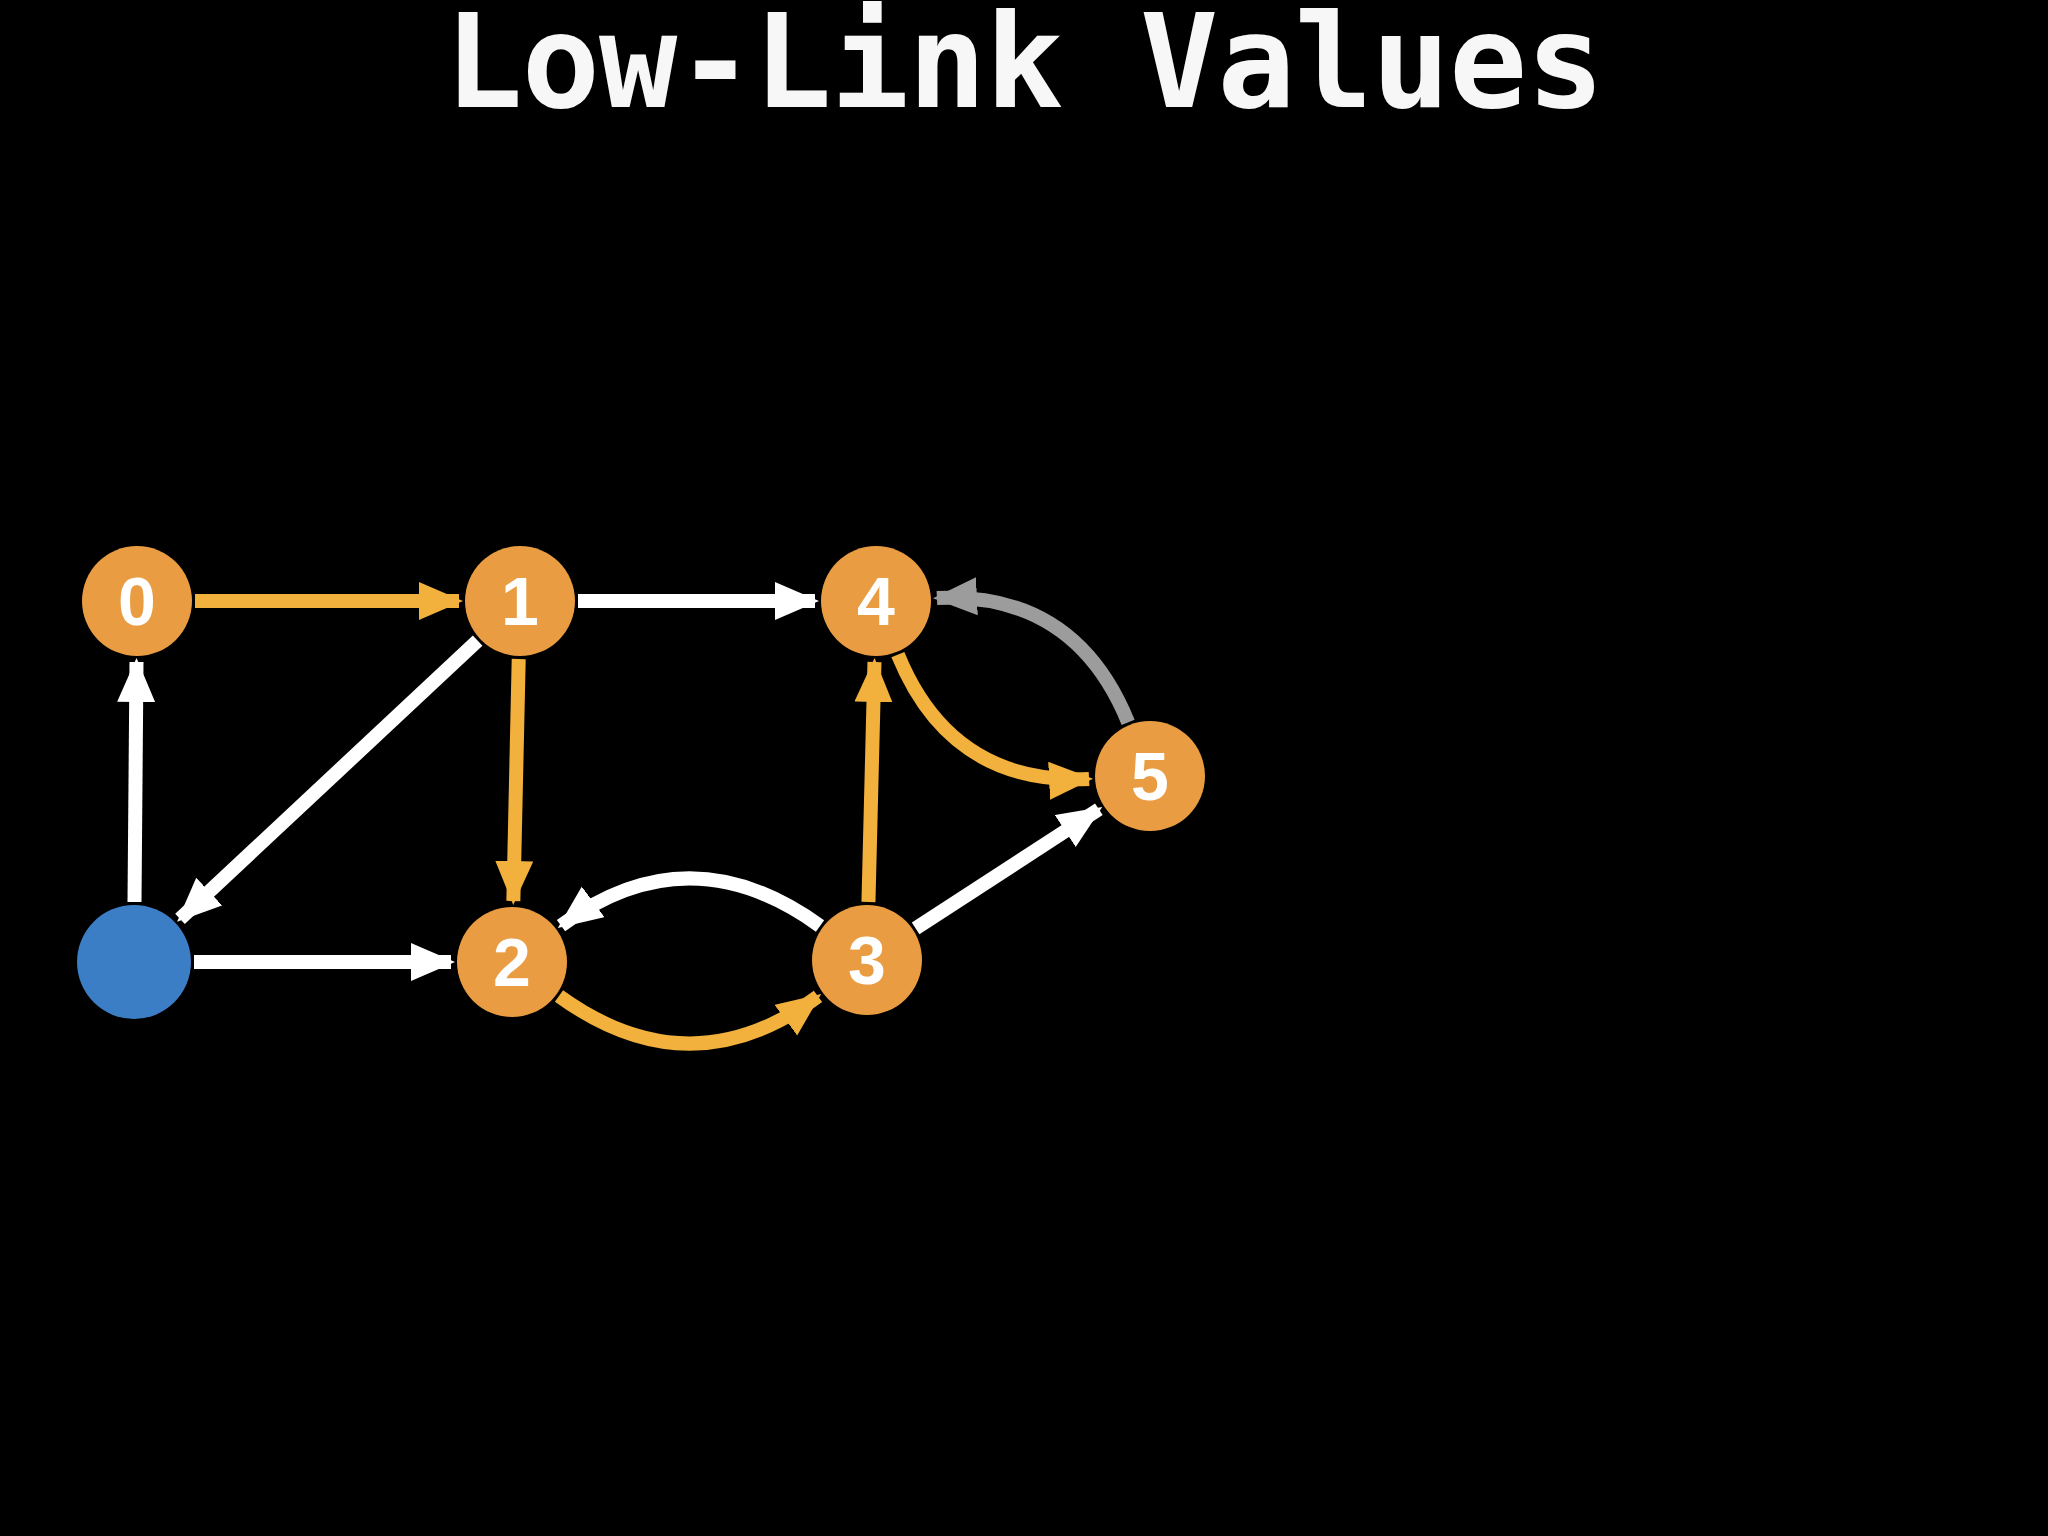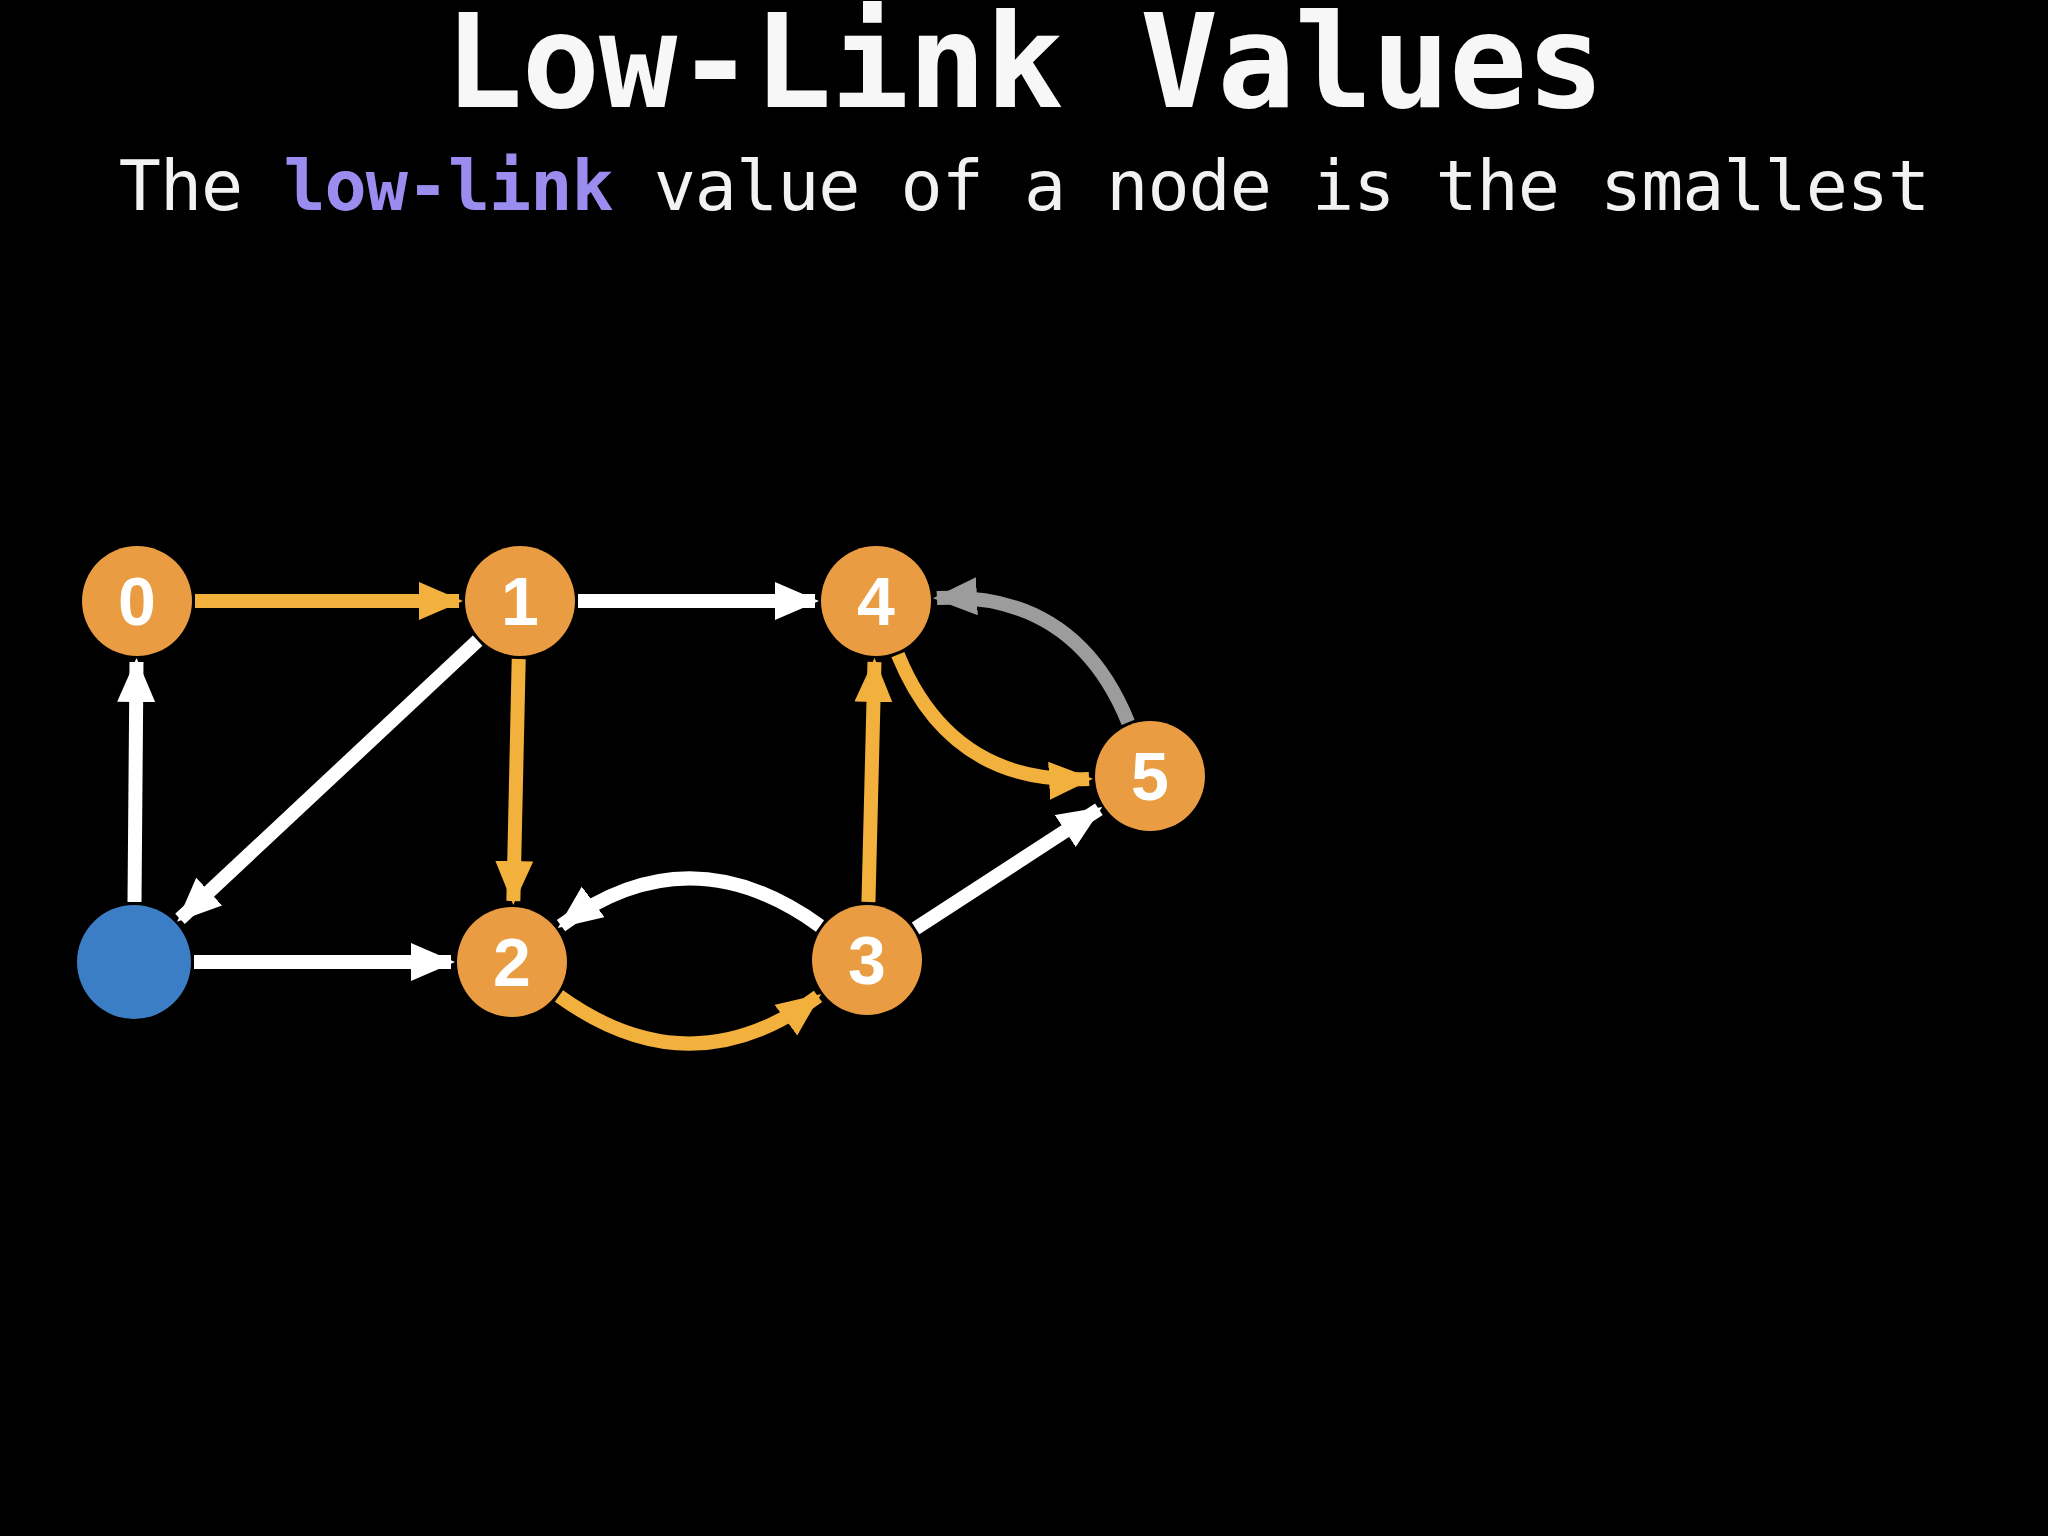--- a/index.html
+++ b/index.html
@@ -16,21 +16,20 @@
   svg.graph{position:absolute;left:0;top:0;width:2048px;height:1536px;}
   .node-label{font-family:"Liberation Sans","DejaVu Sans",sans-serif;font-weight:bold;
               font-size:68px;}
 </style>
 </head>
 <body style="background: rgb(0, 0, 0);">
 
 <div class="slide">
   <h1 class="title" style="color: rgb(247, 247, 247);">Low-Link Values</h1>
   <p class="subtitle" style="color: rgb(242, 242, 242);">
-      <span class="line"><span>The </span><span class="kw" style="color: rgb(155, 141, 240);">low-link</span><span> value of a node is the smallest</span></span>
     </p>
   <svg class="graph" viewBox="0 0 2048 1536" xmlns="http://www.w3.org/2000/svg">
       <defs>
         <marker id="arr-orange" markerUnits="userSpaceOnUse" markerWidth="48" markerHeight="40" refX="40" refY="19" orient="auto">
           <path d="M0,0 L44,19 L0,38 Z" fill="#f2b03c"></path>
         </marker>
         <marker id="arr-white" markerUnits="userSpaceOnUse" markerWidth="48" markerHeight="40" refX="40" refY="19" orient="auto">
           <path d="M0,0 L44,19 L0,38 Z" fill="#ffffff"></path>
         </marker>
         <marker id="arr-gray" markerUnits="userSpaceOnUse" markerWidth="48" markerHeight="40" refX="40" refY="19" orient="auto">

